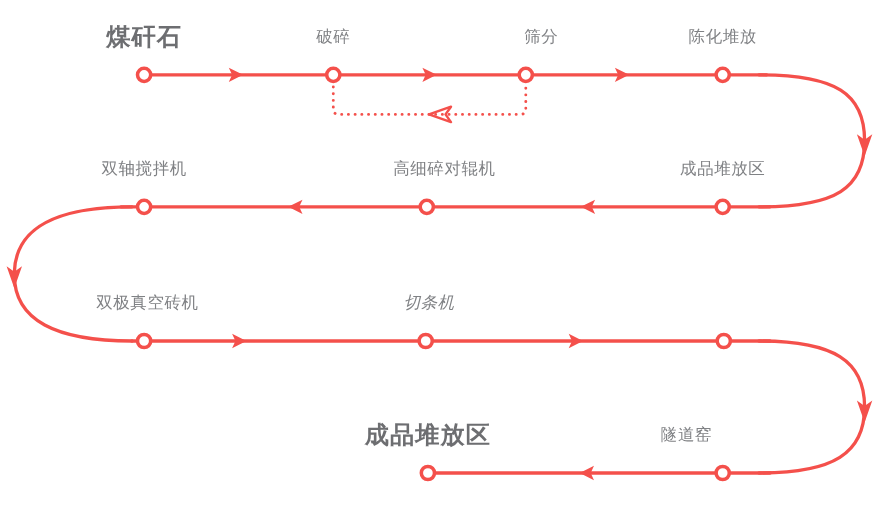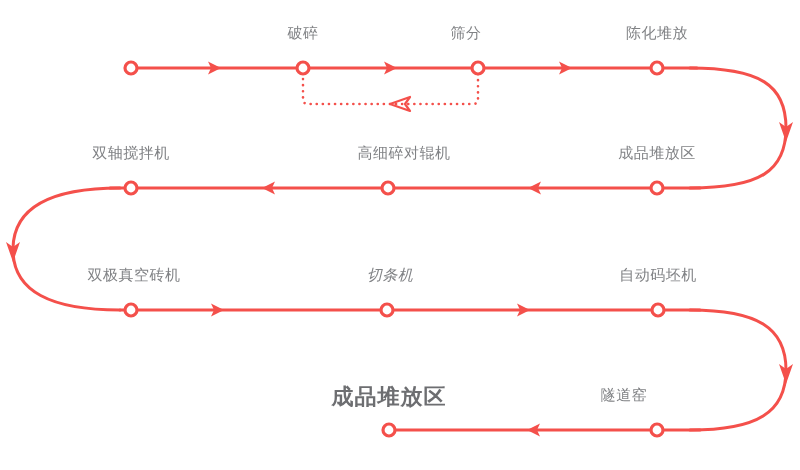--- a/index.html
+++ b/index.html
@@ -104,28 +104,28 @@
 
       <circle cx="131" cy="310" r="6" fill="#ffffff" stroke="#f4504b" stroke-width="3.2"></circle>
       <circle cx="387" cy="310" r="6" fill="#ffffff" stroke="#f4504b" stroke-width="3.2"></circle>
       <circle cx="658" cy="310" r="6" fill="#ffffff" stroke="#f4504b" stroke-width="3.2"></circle>
 
       <circle cx="389" cy="430" r="6" fill="#ffffff" stroke="#f4504b" stroke-width="3.2"></circle>
       <circle cx="657" cy="430" r="6" fill="#ffffff" stroke="#f4504b" stroke-width="3.2"></circle>
     </g>
   </svg>
 
+  <div class="node-label emphasis" style="left:131px; top:24px;">煤矸石</div>
   <div class="node-label" style="left:303px; top:26px;">破碎</div>
-  <div class="node-label" style="left:466px; top:26px;">筛分</div>
+  <div class="node-label" style="left:492px; top:26px;">筛分</div>
   <div class="node-label" style="left:657px; top:26px;">陈化堆放</div>
 
   <div class="node-label" style="left:131px; top:146px;">双轴搅拌机</div>
   <div class="node-label" style="left:404px; top:146px;">高细碎对辊机</div>
   <div class="node-label" style="left:657px; top:146px;">成品堆放区</div>
 
   <div class="node-label" style="left:134px; top:268px;text-align:center;">双极真空砖机</div>
   <div class="node-label" style="left:390px; top:268px;font-style:italic;">切条机</div>
-  <div class="node-label" style="left:658px; top:268px;">自动码坯机</div>
 
   <div class="node-label emphasis" style="left:389px; top:386px;">成品堆放区</div>
   <div class="node-label" style="left:624px; top:388px;">隧道窑</div>
 
 </div>
 
 </body></html>

